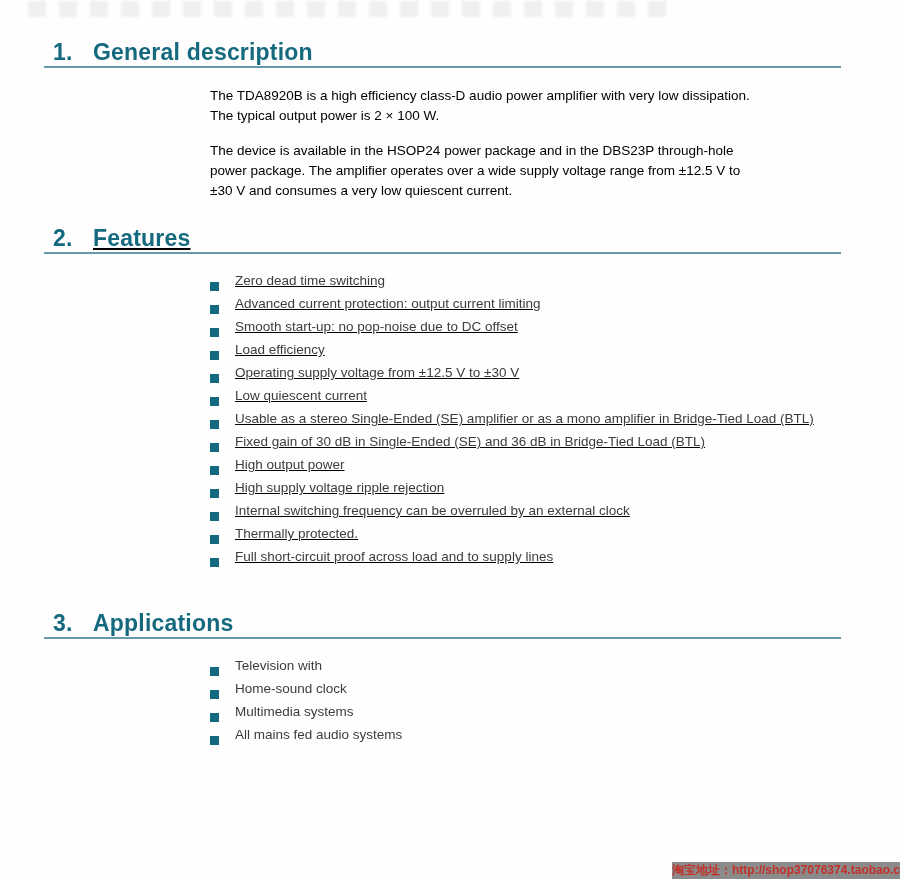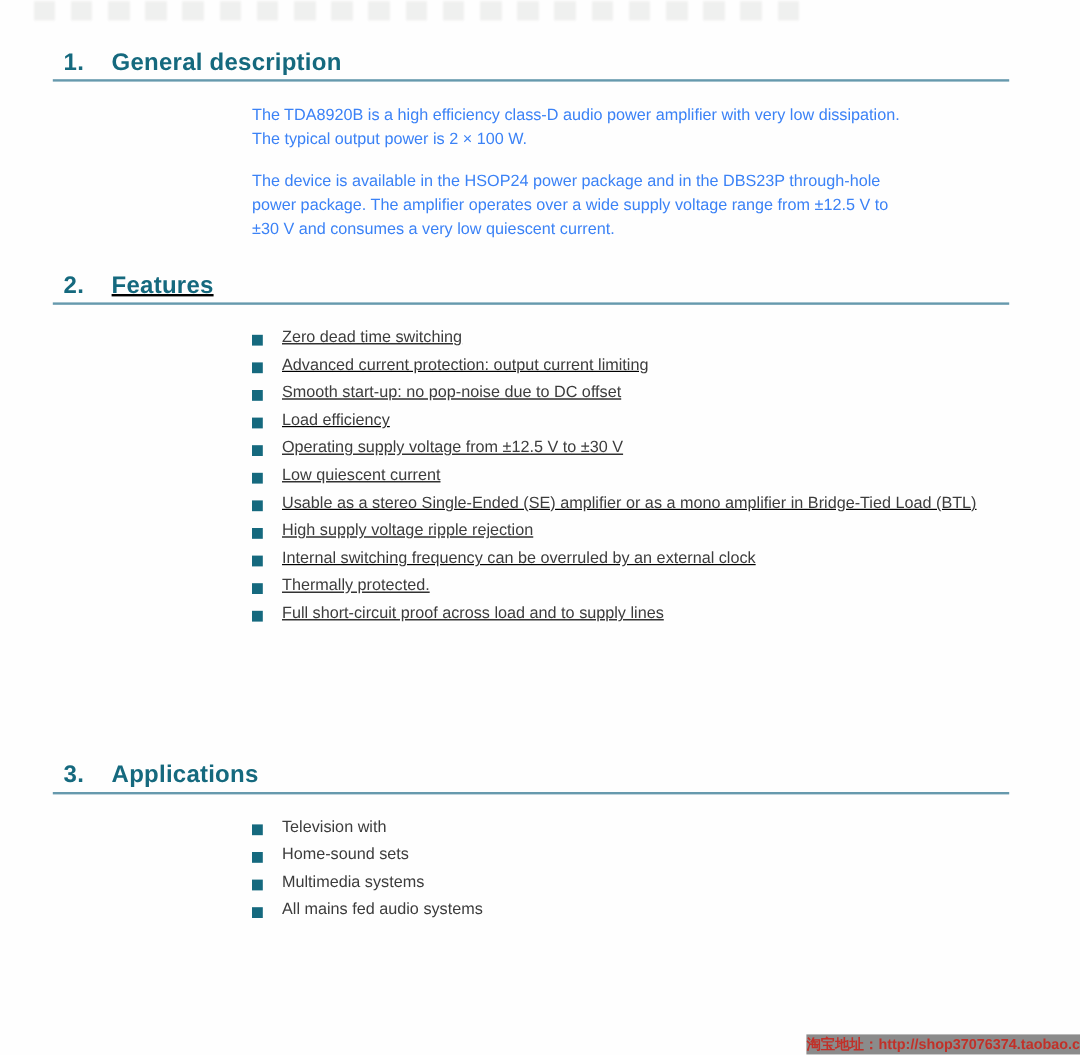--- a/index.html
+++ b/index.html
@@ -22,21 +22,21 @@
     filter: blur(1px);
   }
   .sec {
     position: absolute;
     left: 44px;
     width: 797px;
   }
   .sec-head {
     color: #15697e;
     font-weight: bold;
-    font-size: 20px;
+    font-size: 23px;
     line-height: 24px;
     letter-spacing: 0.2px;
   }
   .sec-num {
     display: inline-block;
     margin-left: 9px;
     width: 40px;
   }
   .rule {
     height: 2px;
@@ -45,30 +45,30 @@
   }
   .body-col {
     margin-left: 166px;
     padding-top: 18px;
   }
   .para {
     margin: 0 0 15px 0;
     max-width: 556px;
     font-size: 13.5px;
     line-height: 20px;
-    color: #3b82f6;
+    color: #000000;
   }
   ul.bullets {
     list-style: none;
     margin: 0;
     padding: 17px 0 0 166px;
   }
   ul.bullets li {
     display: flex;
-    align-items: center;
+    align-items: flex-end;
     margin-bottom: 3px;
     font-size: 13.5px;
     line-height: 20px;
     color: #3c3c3c;
   }
   .sq {
     flex: 0 0 9px;
     width: 9px; height: 9px;
     background: #15697e;
     margin: 5px 16px 0 0;
@@ -134,50 +134,58 @@
       <li>
           <span class="sq"></span>
           <span class="bt">Low quiescent current</span>
         </li>
       <li>
           <span class="sq"></span>
           <span class="bt">Usable as a stereo Single-Ended (SE) amplifier or as a mono amplifier in Bridge-Tied Load (BTL)</span>
         </li>
       <li>
           <span class="sq"></span>
+          <span class="bt">Fixed gain of 30 dB in Single-Ended (SE) and 36 dB in Bridge-Tied Load (BTL)</span>
+        </li>
+      <li>
+          <span class="sq"></span>
+          <span class="bt">High output power</span>
+        </li>
+      <li>
+          <span class="sq"></span>
           <span class="bt">High supply voltage ripple rejection</span>
         </li>
       <li>
           <span class="sq"></span>
           <span class="bt">Internal switching frequency can be overruled by an external clock</span>
         </li>
       <li>
           <span class="sq"></span>
           <span class="bt">Thermally protected.</span>
         </li>
       <li>
           <span class="sq"></span>
           <span class="bt">Full short-circuit proof across load and to supply lines</span>
         </li>
     </ul>
   </section>
 
-  <section class="sec" style="top:634px;">
+  <section class="sec" style="top:611px;">
     <div class="sec-head">
       <span class="sec-num">3.</span><span class="sec-title">Applications</span>
     </div>
     <div class="rule"></div>
     <ul class="bullets">
       <li>
           <span class="sq"></span>
           <span class="bt">Television with</span>
         </li>
       <li>
           <span class="sq"></span>
-          <span class="bt">Home-sound sets</span>
+          <span class="bt">Home-sound clock</span>
         </li>
       <li>
           <span class="sq"></span>
           <span class="bt">Multimedia systems</span>
         </li>
       <li>
           <span class="sq"></span>
           <span class="bt">All mains fed audio systems</span>
         </li>
     </ul>

